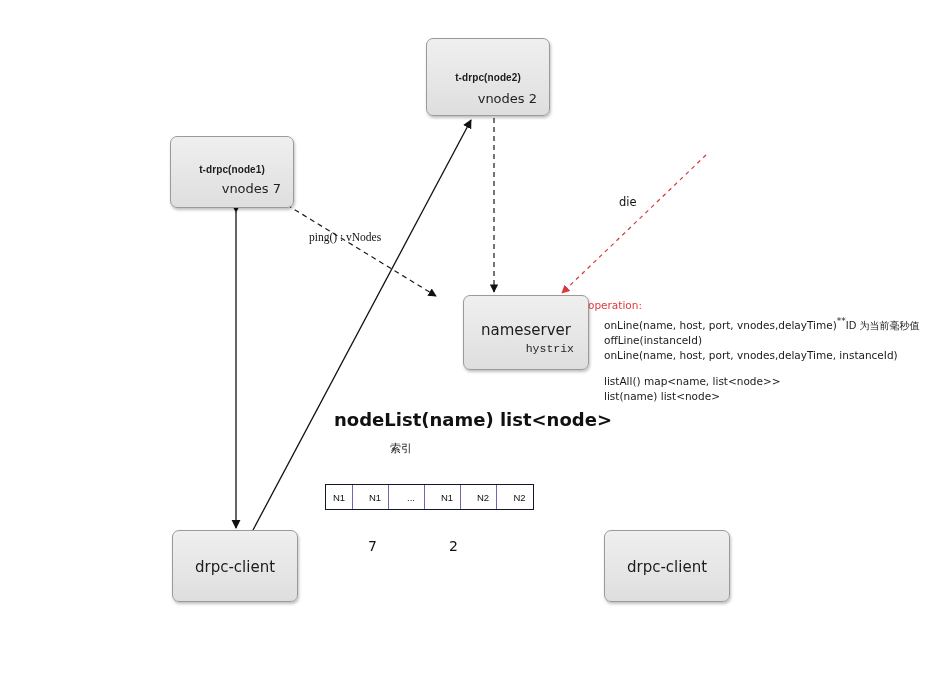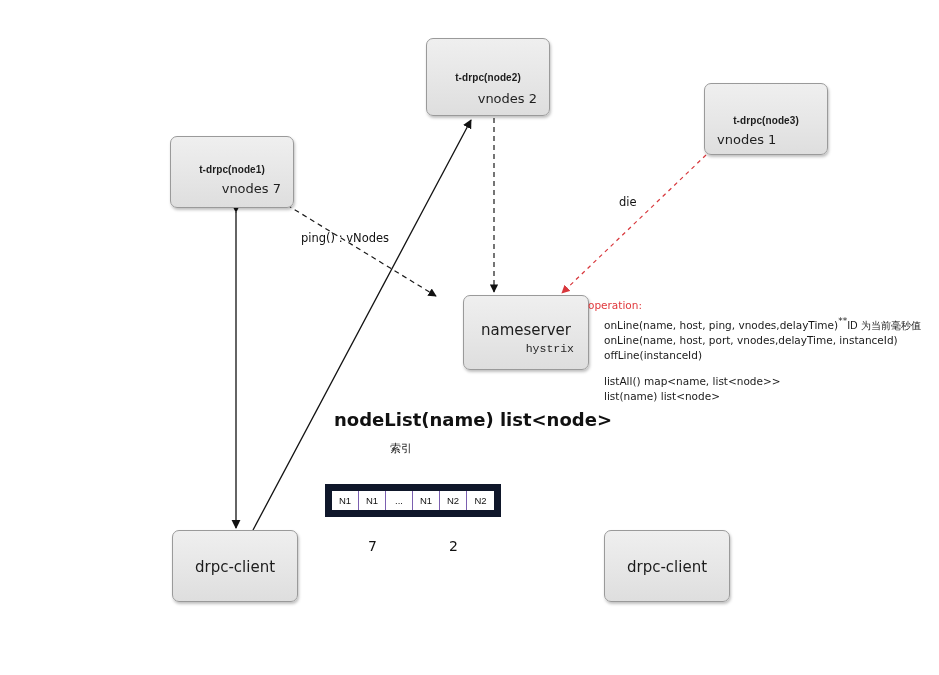--- a/index.html
+++ b/index.html
@@ -112,24 +112,25 @@
   }
   #op-block .op-gap { height: 11px; }
   #op-block .cjk { font-size: 10px; }
   #op-block sup { font-size: 9px; }
 
   
   #node-array {
     position: absolute;
     left: 325px;
     top: 484px;
-    height: 33px;
+    height: 26px;
     display: flex;
     box-sizing: border-box;
-    border: 7px solid #0f172a;
+    border: 1px solid #0f172a;
+    gap: 9px;
   }
   #node-array .cell {
     box-sizing: border-box;
     width: 27px;
     height: 100%;
     border-right: 1px solid #7b5fb0;
     display: flex;
     align-items: center;
     justify-content: center;
     font-family: "Liberation Sans", sans-serif;
@@ -219,53 +220,49 @@
   <div class="node-box" style="left:163px; top:136px; width:124px; height:72px;margin-left:7px;">
     <div class="node-title" style="top:27px;">t-drpc(node1)</div>
     <div class="node-sub right" style="top:44px;">vnodes 7</div>
   </div>
 
   <div class="node-box" style="left:426px; top:38px; width:124px; height:78px;">
     <div class="node-title" style="top:33px;">t-drpc(node2)</div>
     <div class="node-sub right" style="top:52px;">vnodes 2</div>
   </div>
 
-  <div class="node-box" style="left:704px; top:83px; width:124px; height:72px;">
-    <div class="node-title" style="top:31px;">t-drpc(node3)</div>
-    <div class="node-sub left" style="top:48px;">vnodes 1</div>
-  </div>
 
   <div class="node-box" style="left:432px; top:295px; width:126px; height:75px;margin-left:31px;">
     <div class="big-label" style="top:25px;">nameserver</div>
     <div class="sub-label" style="top:46px;">hystrix</div>
   </div>
 
   <div class="node-box" style="left:172px; top:530px; width:126px; height:72px;">
     <div class="big-label" style="top:27px;">drpc-client</div>
   </div>
 
   <div class="node-box" style="left:604px; top:530px; width:126px; height:72px;">
     <div class="big-label" style="top:27px;">drpc-client</div>
   </div>
 
-  <div class="edge-label" style="left:301px; top:231px;">ping() : vNodes</div>
+  <div class="edge-label" style="left:309px; top:231px;font-family:Liberation Serif, serif;">ping() : vNodes</div>
 
   <div class="edge-label bold" style="left:334px; top:409px;">nodeList(name) list&lt;node&gt;</div>
 
   <div class="edge-label" style="left:619px; top:195px;">die</div>
 
   <div class="cjk-label" style="left:362px; top:441px;">索引</div>
 
   <div id="op-block">
     <div class="op-head">operation:</div>
     <div class="op-line">
-      <span>onLine(name, host, ping, vnodes,delayTime)</span><sup>**</sup><span class="cjk">ID 为当前毫秒值</span>
+      <span>onLine(name, host, port, vnodes,delayTime)</span><sup>**</sup><span class="cjk">ID 为当前毫秒值</span>
     </div>
+    <div class="op-line">offLine(instanceId)</div>
     <div class="op-line">onLine(name, host, port, vnodes,delayTime, instanceId)</div>
-    <div class="op-line">offLine(instanceId)</div>
     <div class="op-gap"></div>
     <div class="op-line">listAll() map&lt;name, list&lt;node&gt;&gt;</div>
     <div class="op-line">list(name) list&lt;node&gt;</div>
   </div>
 
   <div id="node-array">
     <div class="cell">N1</div>
     <div class="cell">N1</div>
     <div class="cell">...</div>
     <div class="cell">N1</div>

